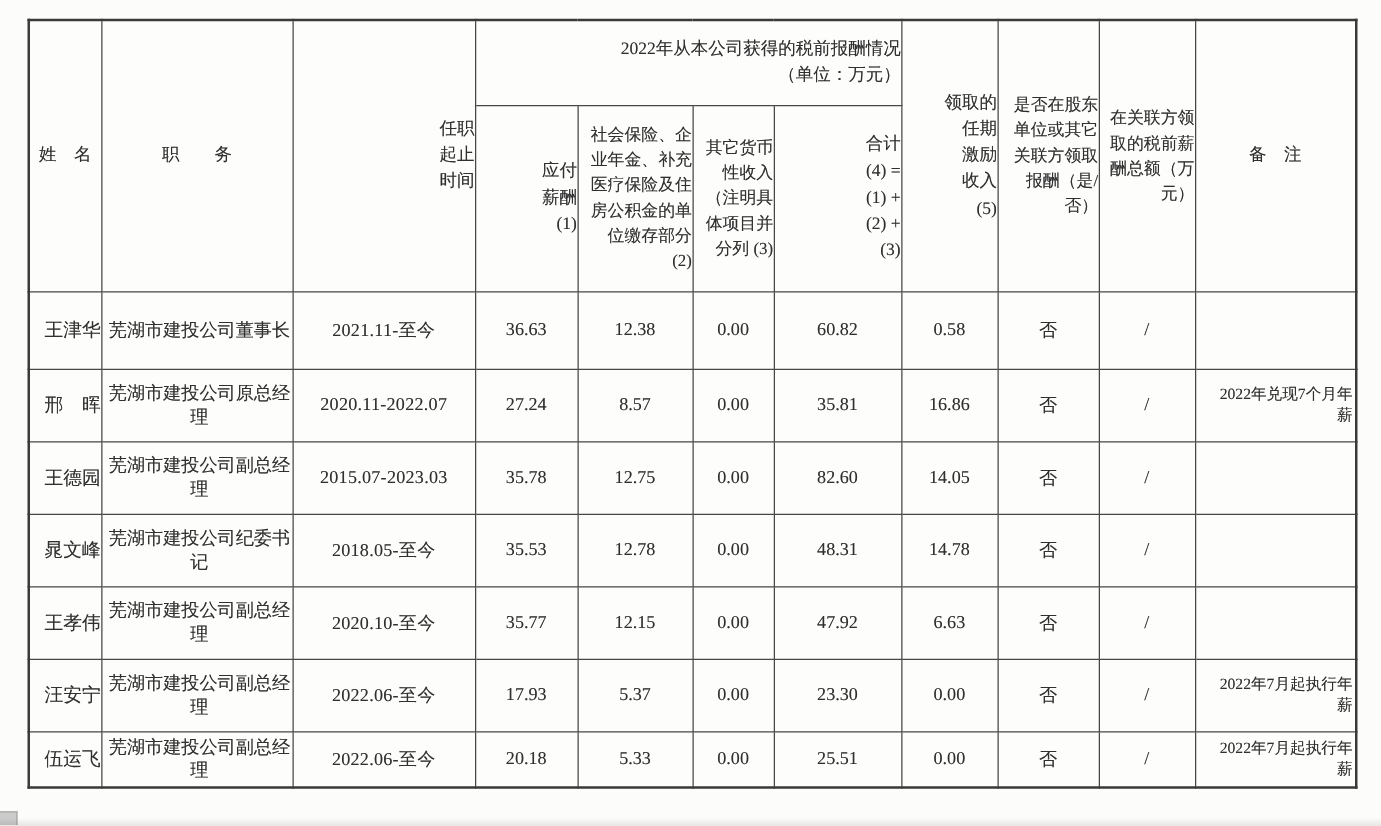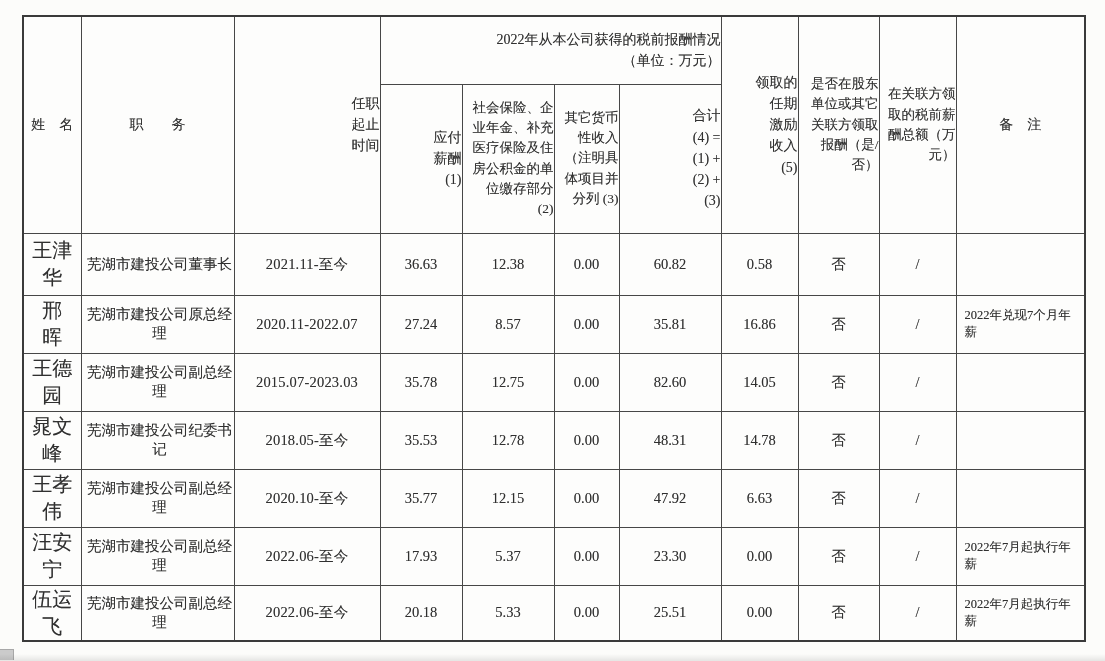--- a/index.html
+++ b/index.html
@@ -45,25 +45,25 @@
   thead tr.h2 { height: 149px; }
   tbody tr { height: 58px; }
   tbody tr.r1 { height: 62px; }
   tbody tr.r7 { height: 45px; }
   .hc {
     font-weight: normal;
     font-size: 14px;
     line-height: 1.52;
   }
   .hc.sm { font-size: 13.5px; line-height: 1.5; }
-  td.name { font-size: 20px; }
+  td.name { font-size: 15px; text-align: right; }
   td.pos  { text-align: center; padding-left: 4px; font-size: 14.5px; }
   td.term { font-size: 14.5px; letter-spacing: 0.2px; }
   td.num  { font-size: 14.5px; }
-  td.remark { font-size: 12.5px; text-align: left; padding-left: 8px; padding-right: 2px; }
+  td.remark { font-size: 12.5px; text-align: right; padding-left: 18px; padding-right: 2px; }
   .corner-artifact {
     position: absolute;
     left: 0;
     bottom: 1px;
     width: 13px;
     height: 10px;
     background: #cbcbcb;
     border-top: 1px solid #a8a8a8;
     border-right: 1px solid #a8a8a8;
   }

